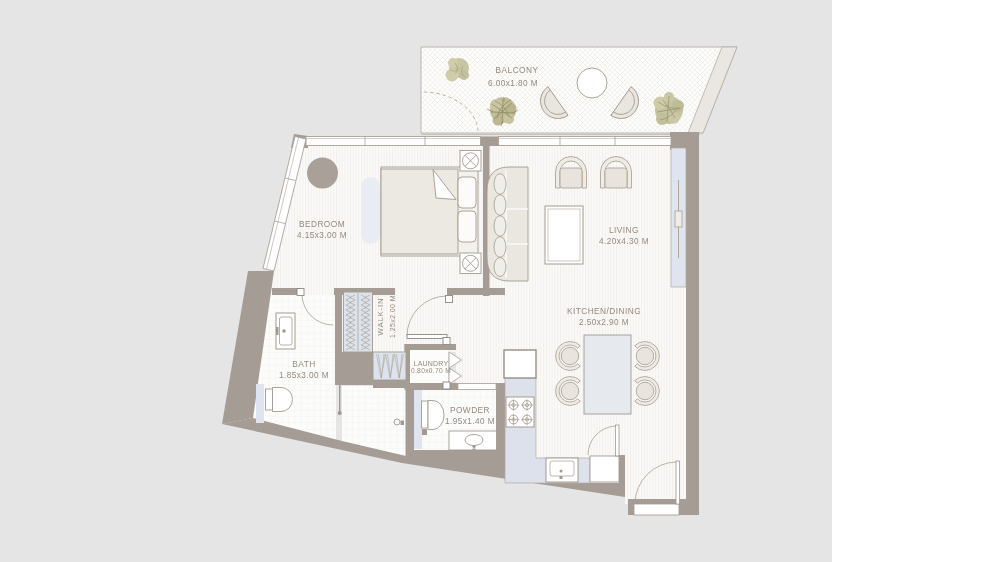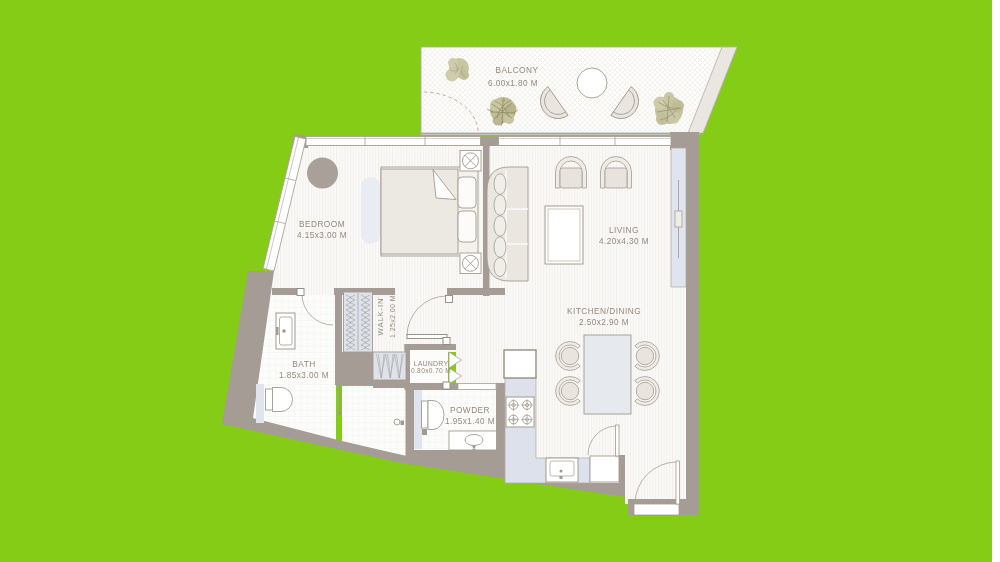--- a/index.html
+++ b/index.html
@@ -1,16 +1,16 @@
 <!DOCTYPE html>
 <html><head>
 <meta charset="utf-8">
 <style>
   html,body{margin:0;padding:0;background:#ffffff;}
-  .page{width:992px;height:562px;position:relative;overflow:hidden;background:#84cc16;}
+  .page{width:832px;height:562px;position:relative;overflow:hidden;background:#e5e5e5;}
   text{font-family:"Liberation Sans",sans-serif;fill:#95897e;}
   .lbl{font-size:8.3px;letter-spacing:0.45px;}
   .dim{font-size:8.2px;letter-spacing:0.45px;}
   .sm{font-size:7.0px;letter-spacing:0.2px;}
   .wk{font-size:7.8px;letter-spacing:0.8px;}
   .wkd{font-size:7.0px;letter-spacing:0.4px;}
   .smd{font-size:6.6px;letter-spacing:0.35px;}
 </style>
 </head>
 <body>

